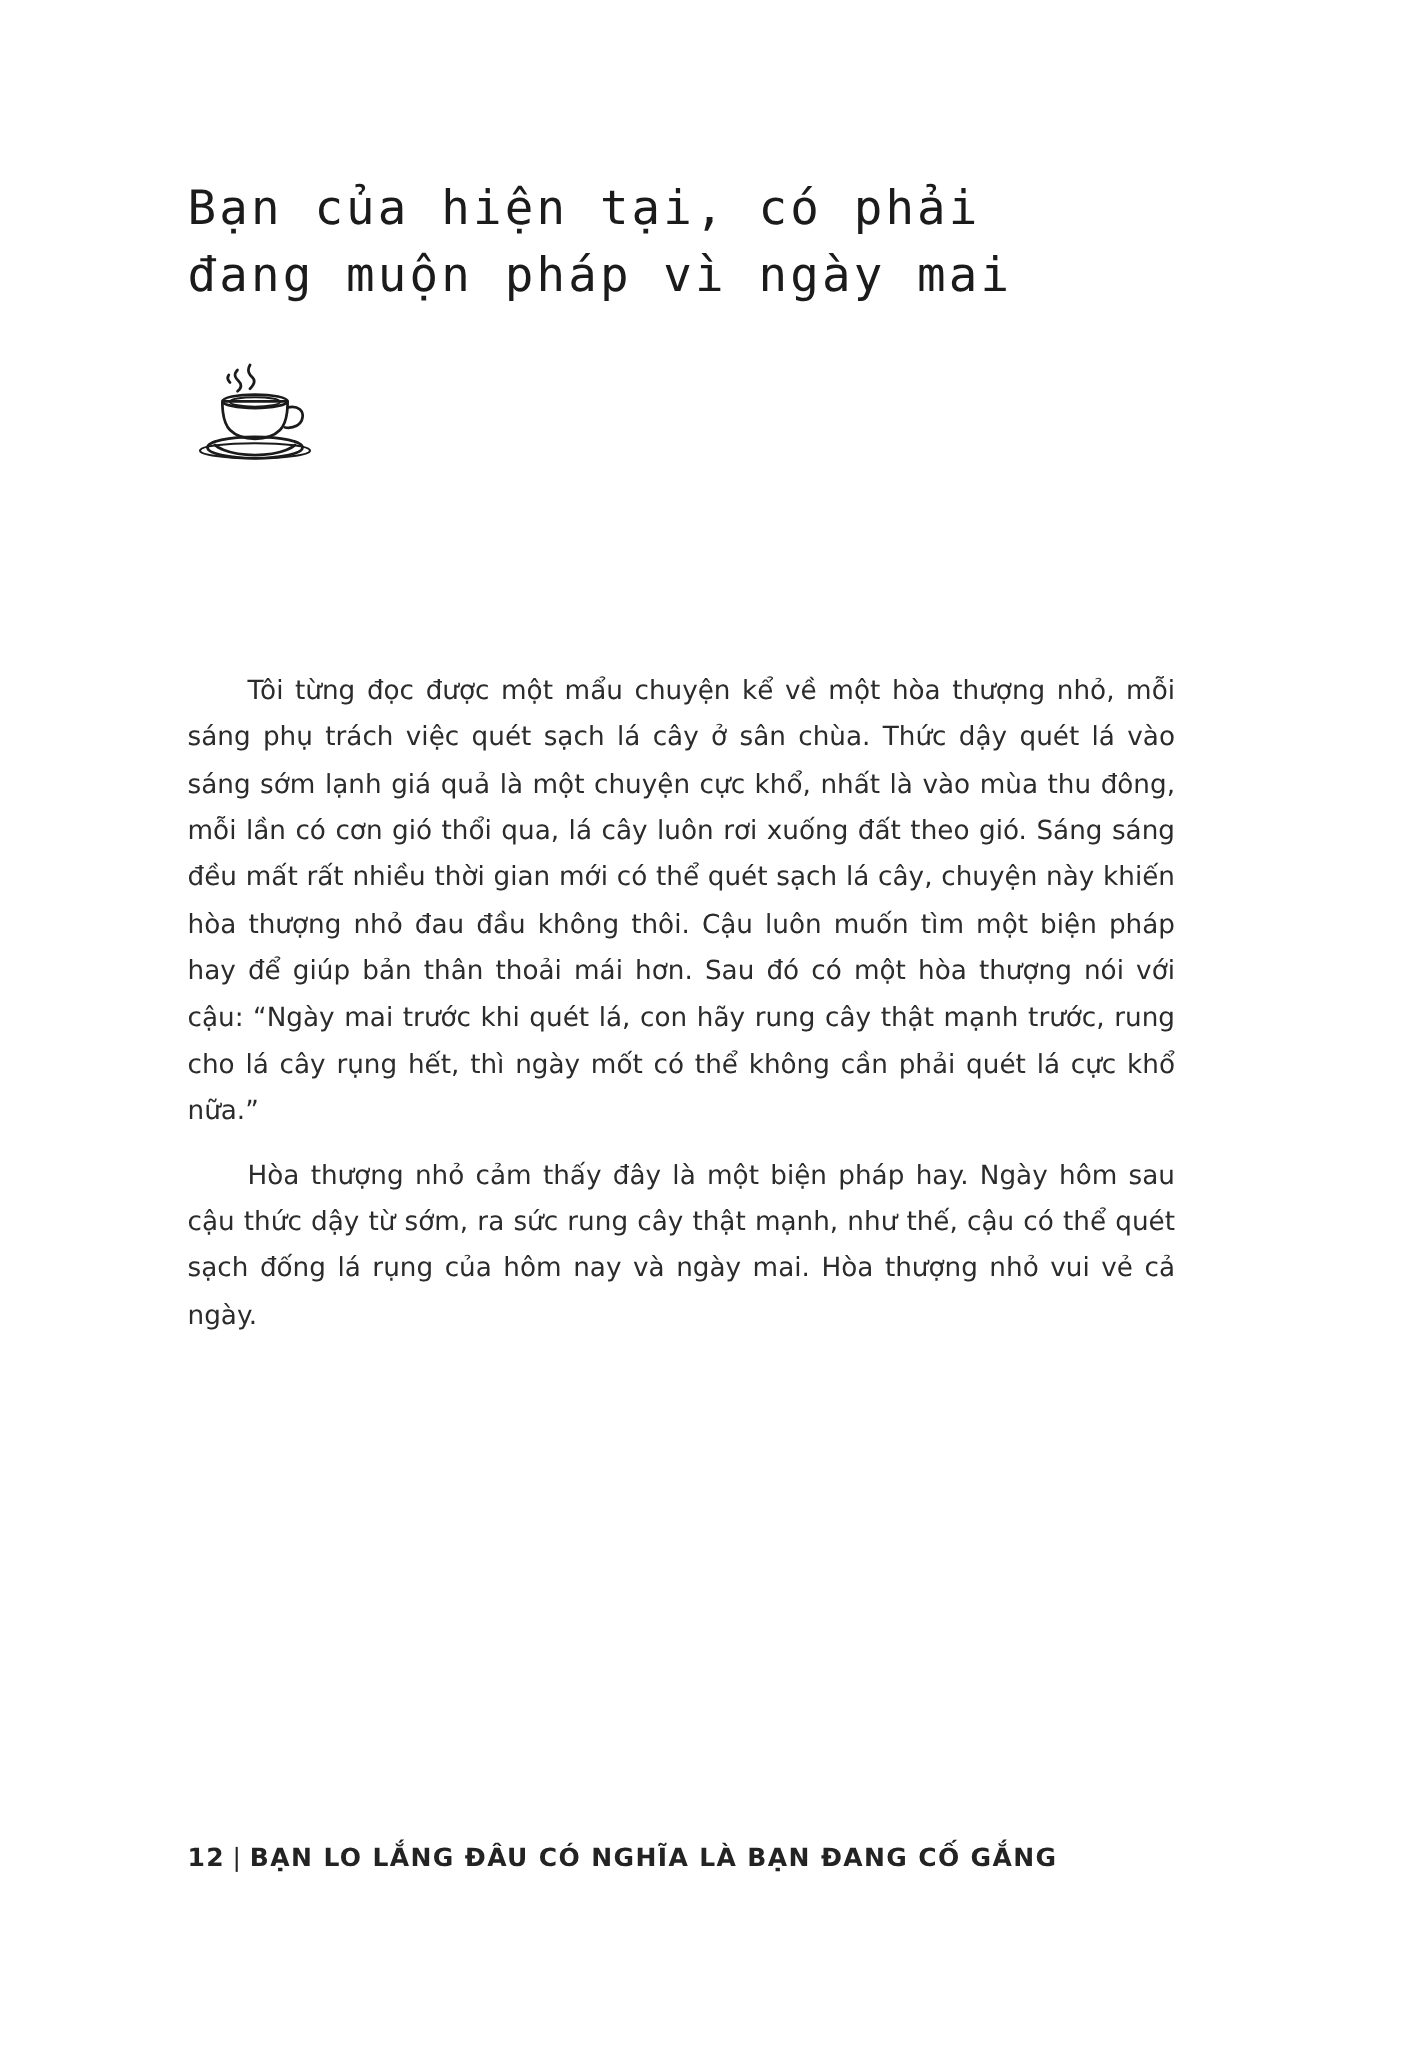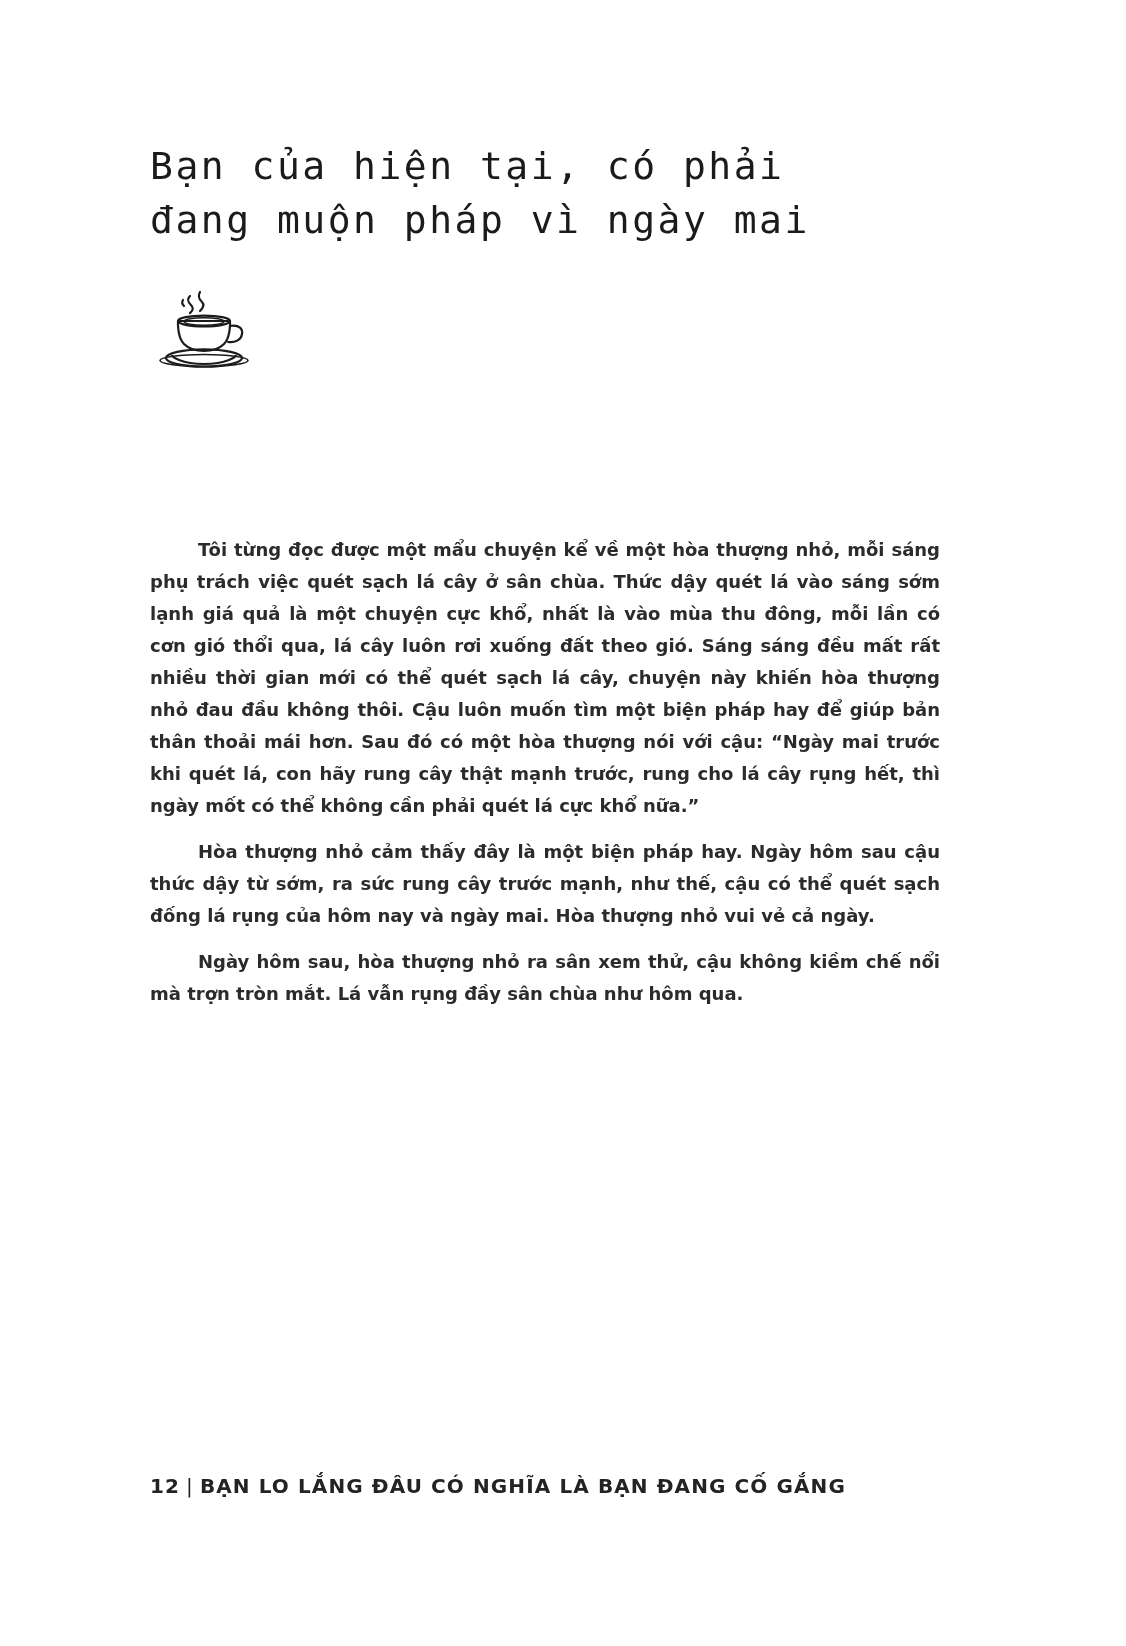--- a/index.html
+++ b/index.html
@@ -52,26 +52,26 @@
   }
   .ornament svg { display: block; }
 
   
   .body-copy {
     margin-top: 150px;
   }
   .body-copy p {
     margin: 0 0 14px 0;
     font-family: "DejaVu Sans", sans-serif;
-    font-size: 18px;
+    font-size: 21px;
     line-height: 1.78;
     text-align: justify;
     text-indent: 48px;
     color: #2b2b2b;
-    font-weight: 700;
+    font-weight: 400;
     -webkit-font-smoothing: antialiased;
   }
   .body-copy p:last-child { margin-bottom: 0; }
 
   
   .footer {
     position: absolute;
     left: 150px;
     bottom: 148px;
     width: 790px;
@@ -114,22 +114,21 @@
 
           <path d="M22 82 c0 0 8 8 32 8 c24 0 32 -8 32 -8"></path>
           <ellipse cx="54" cy="84" rx="38" ry="8.6"></ellipse>
           <ellipse cx="54" cy="86.5" rx="44" ry="6" stroke-width="1.6"></ellipse>
         </g>
       </svg>
     </div>
 
     <div class="body-copy">
       <p>Tôi từng đọc được một mẩu chuyện kể về một hòa thượng nhỏ, mỗi sáng phụ trách việc quét sạch lá cây ở sân chùa. Thức dậy quét lá vào sáng sớm lạnh giá quả là một chuyện cực khổ, nhất là vào mùa thu đông, mỗi lần có cơn gió thổi qua, lá cây luôn rơi xuống đất theo gió. Sáng sáng đều mất rất nhiều thời gian mới có thể quét sạch lá cây, chuyện này khiến hòa thượng nhỏ đau đầu không thôi. Cậu luôn muốn tìm một biện pháp hay để giúp bản thân thoải mái hơn. Sau đó có một hòa thượng nói với cậu: “Ngày mai trước khi quét lá, con hãy rung cây thật mạnh trước, rung cho lá cây rụng hết, thì ngày mốt có thể không cần phải quét lá cực khổ nữa.”</p>
-      <p>Hòa thượng nhỏ cảm thấy đây là một biện pháp hay. Ngày hôm sau cậu thức dậy từ sớm, ra sức rung cây trước mạnh, như thế, cậu có thể quét sạch đống lá rụng của hôm nay và ngày mai. Hòa thượng nhỏ vui vẻ cả ngày.</p>
-      <p>Ngày hôm sau, hòa thượng nhỏ ra sân xem thử, cậu không kiềm chế nổi mà trợn tròn mắt. Lá vẫn rụng đầy sân chùa như hôm qua.</p>
+      <p>Hòa thượng nhỏ cảm thấy đây là một biện pháp hay. Ngày hôm sau cậu thức dậy từ sớm, ra sức rung cây thật mạnh, như thế, cậu có thể quét sạch đống lá rụng của hôm nay và ngày mai. Hòa thượng nhỏ vui vẻ cả ngày.</p>
     </div>
 
   </div>
 
   <div class="footer">
     <span class="num">12</span><span class="sep">|</span><span class="title">BẠN LO LẮNG ĐÂU CÓ NGHĨA LÀ BẠN ĐANG CỐ GẮNG</span>
   </div>
 </div>
 
 </body></html>

